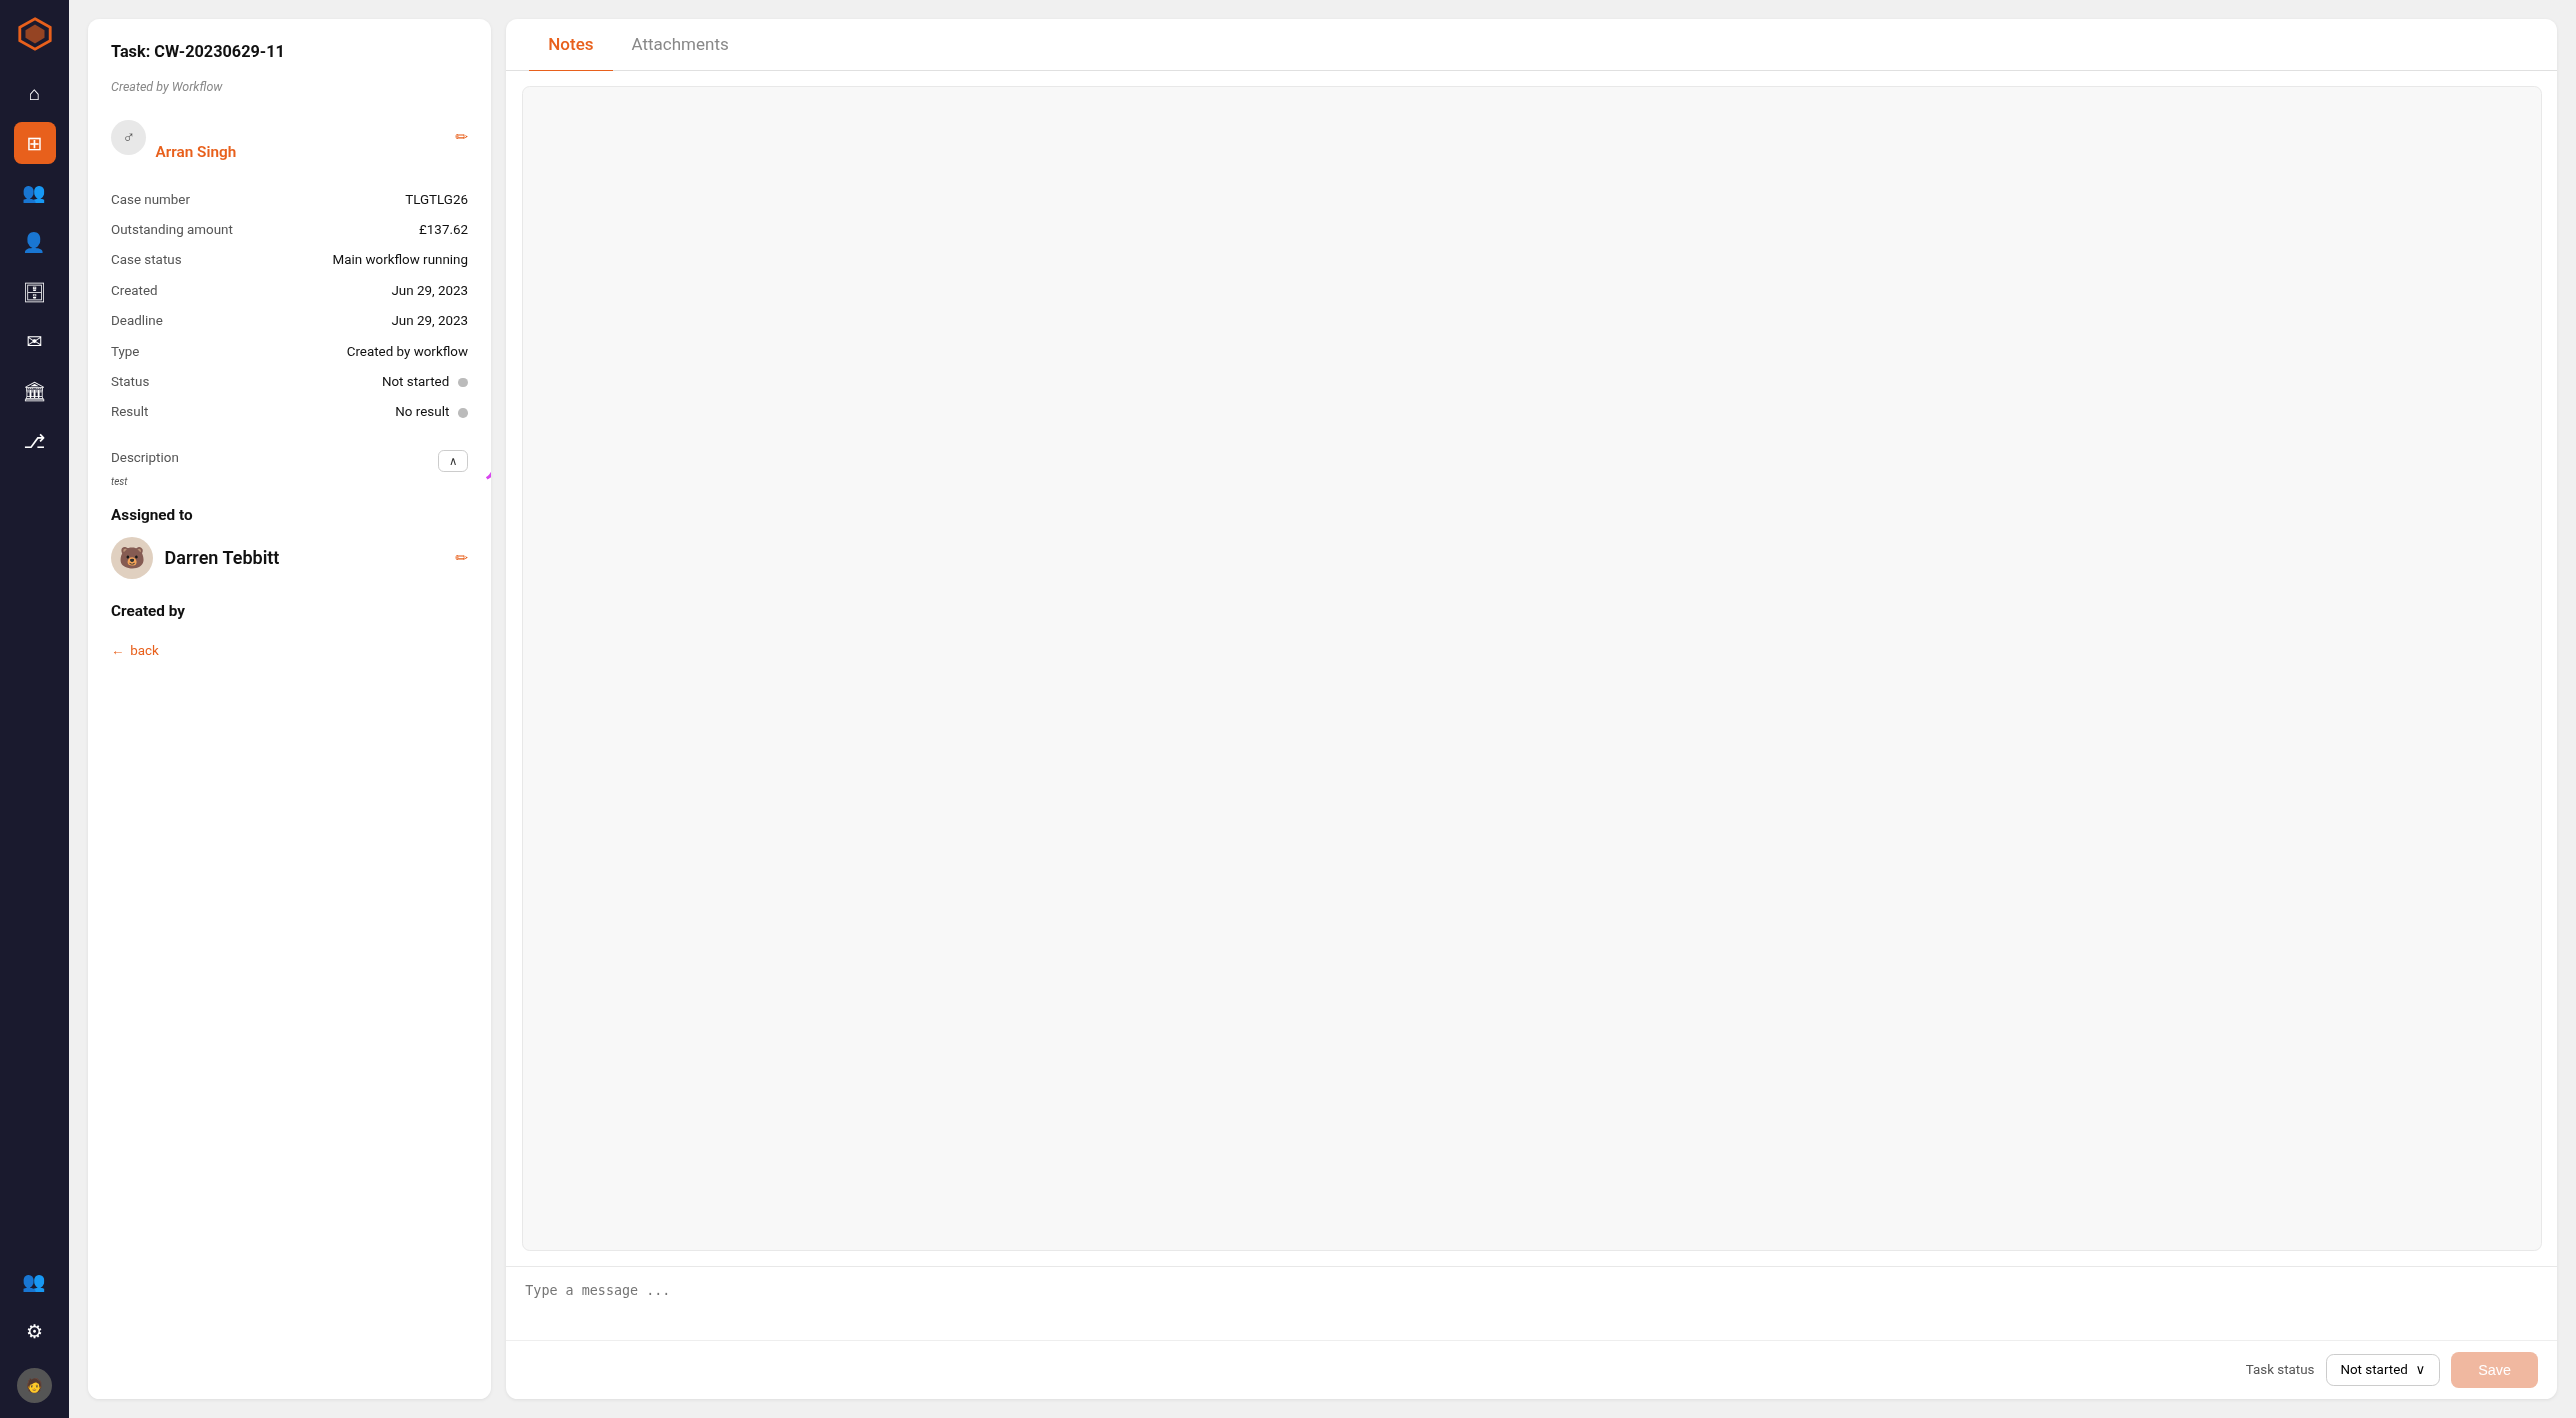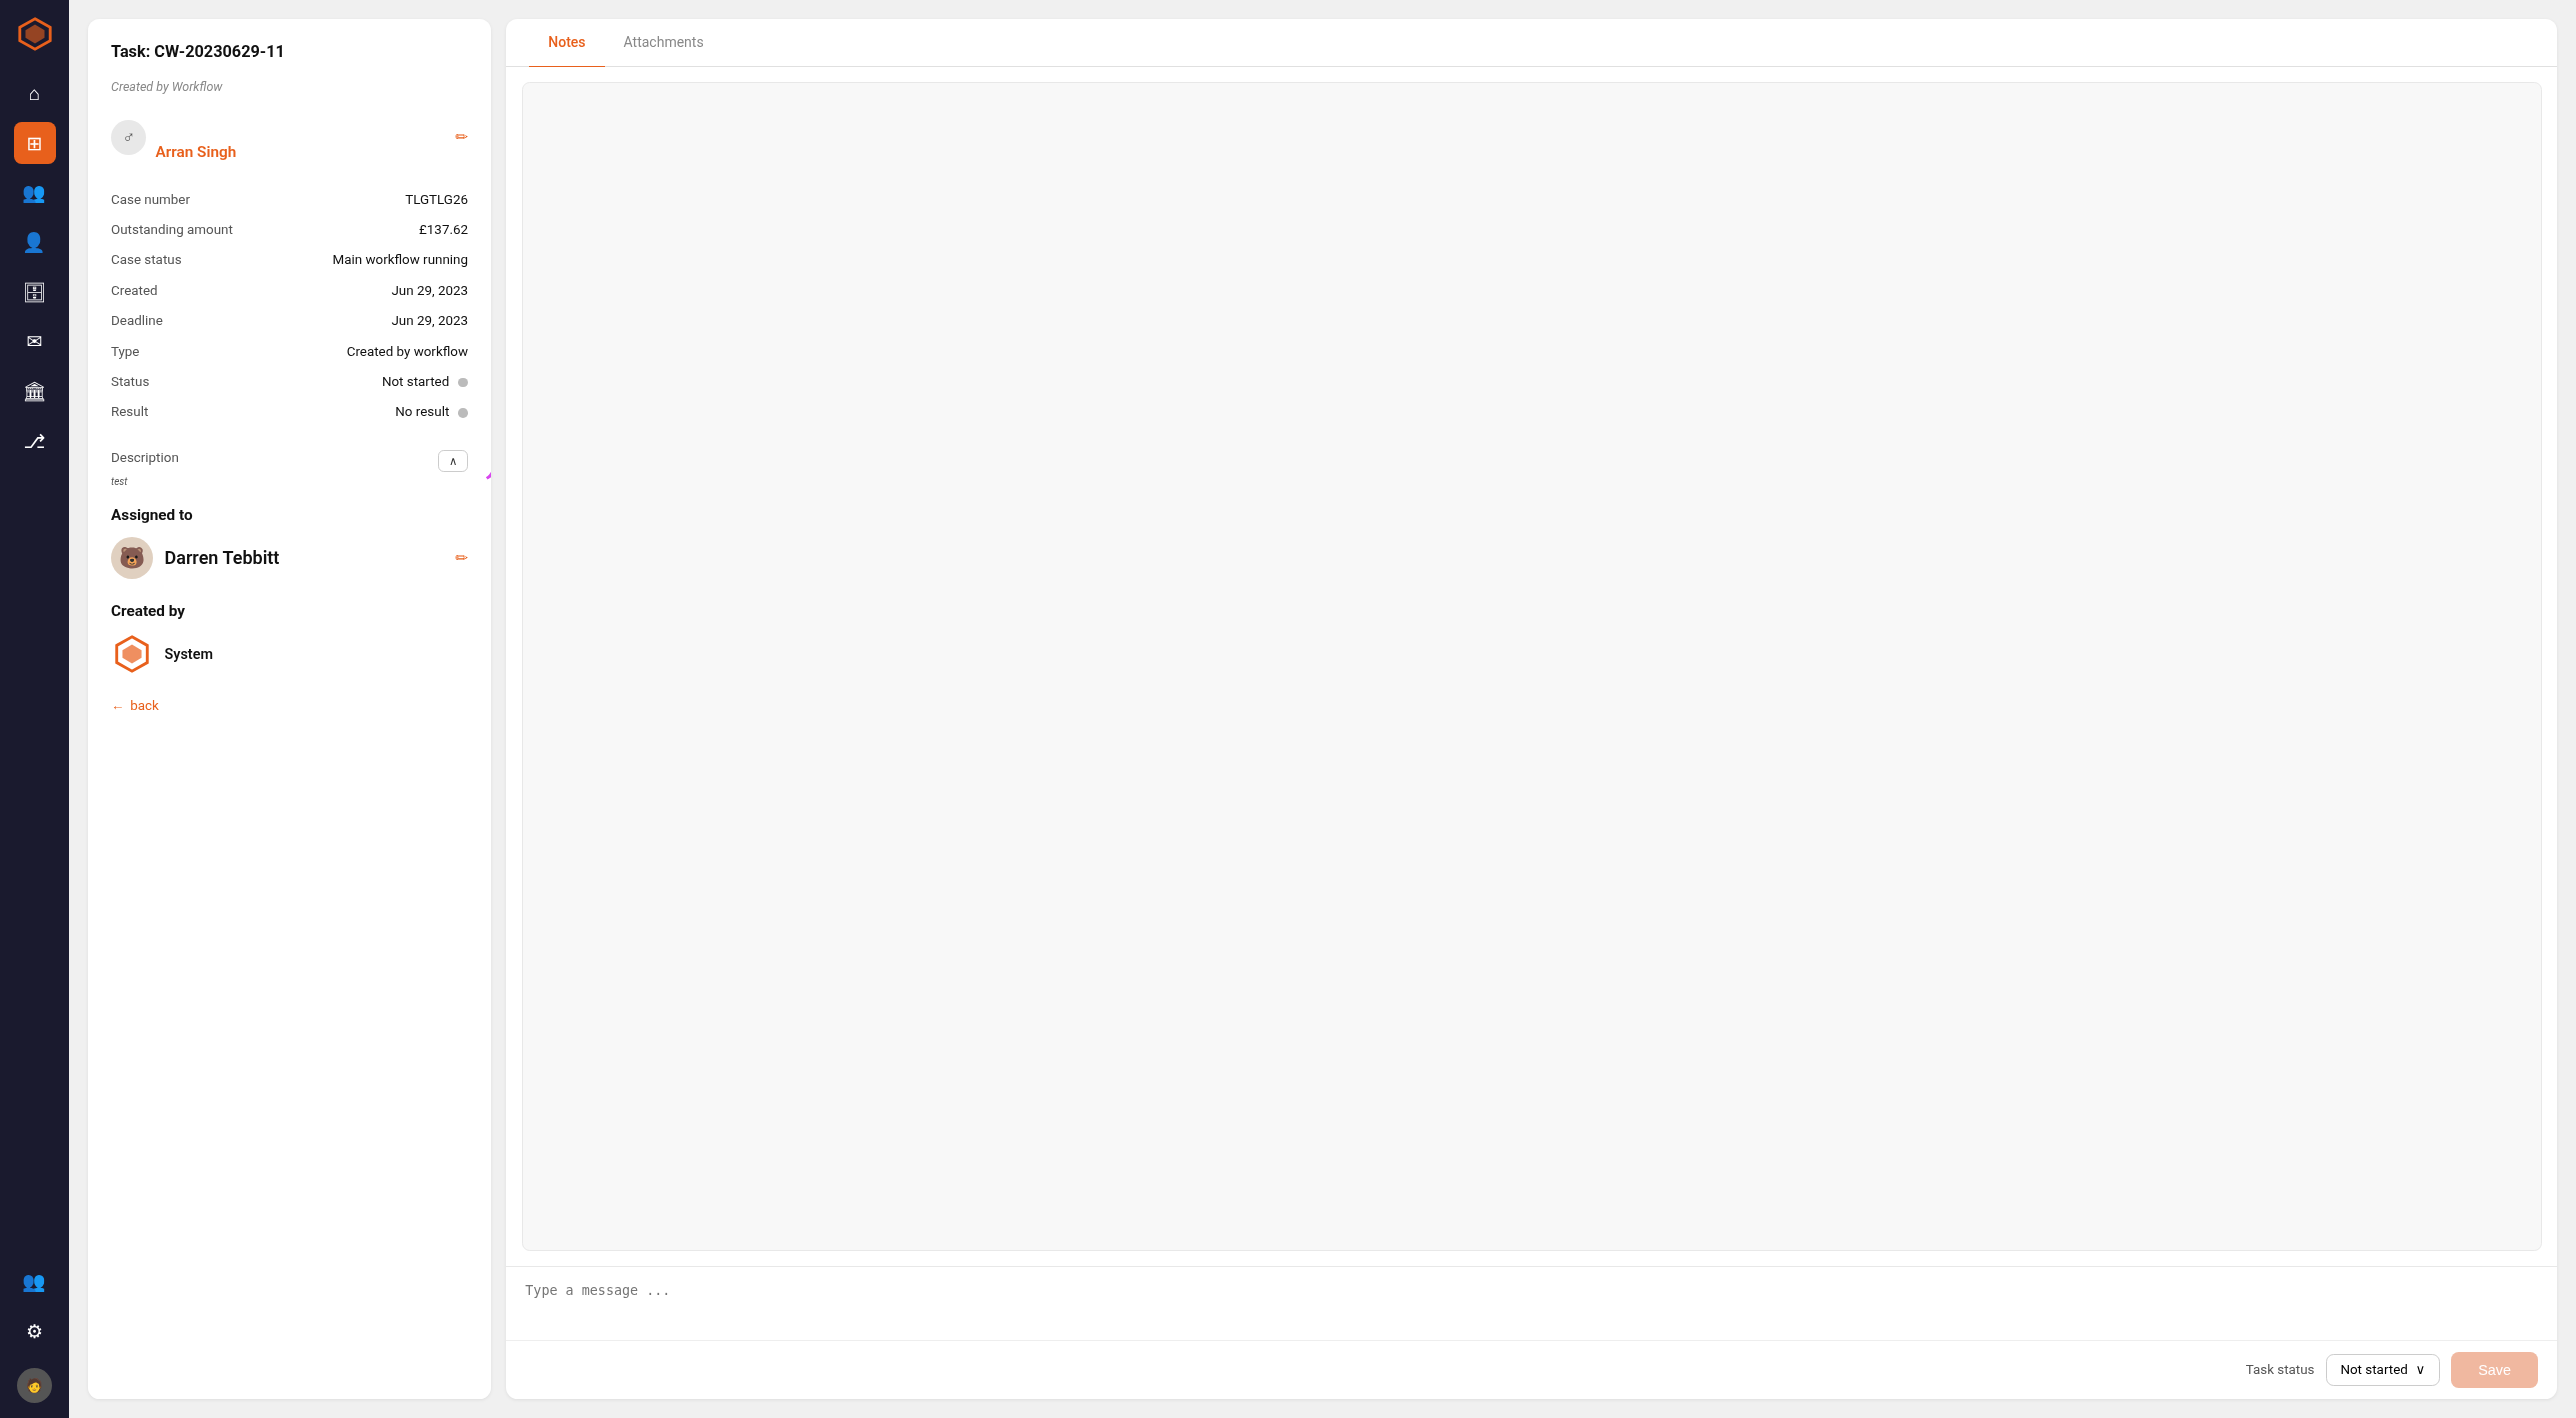--- a/index.html
+++ b/index.html
@@ -241,21 +241,21 @@
       overflow: hidden;
     }
 
     .tabs-bar {
       display: flex;
       border-bottom: 1px solid #e0e0e0;
       padding: 0 23px;
     }
     .tab {
       padding: 15.3px 19px;
-      font-size: 14px;
+      font-size: 17px;
       cursor: pointer;
       color: #888;
       border-bottom: 1.9px solid transparent;
       margin-bottom: -1px;
       text-align: right;
     }
     .tab.active {
       color: #e8601c;
       border-bottom-color: #e8601c;
       font-weight: 500;
@@ -450,27 +450,20 @@
     <div class="assigned-person">
       <div class="person-avatar">
         <span>🐻</span>
       </div>
       <span class="person-name">Darren Tebbitt</span>
       <span class="edit-icon">✏</span>
     </div>
 
     <div class="created-by-section">
       <div class="section-title">Created by</div>
-      <div class="created-by-row">
-        <svg class="system-logo" width="42" height="42" viewBox="0 0 44 44">
-          <polygon points="22,4 38,13 38,31 22,40 6,31 6,13" fill="none" stroke="#e8601c" stroke-width="3"></polygon>
-          <polygon points="22,12 32,18 32,26 22,32 12,26 12,18" fill="#e8601c" opacity="0.7"></polygon>
-        </svg>
-        <span class="system-name">System</span>
-      </div>
     </div>
 
     <div class="back-link">
       <span>←</span>
       <span>back</span>
     </div>
   </div>
 
   <div class="right-panel">
 

